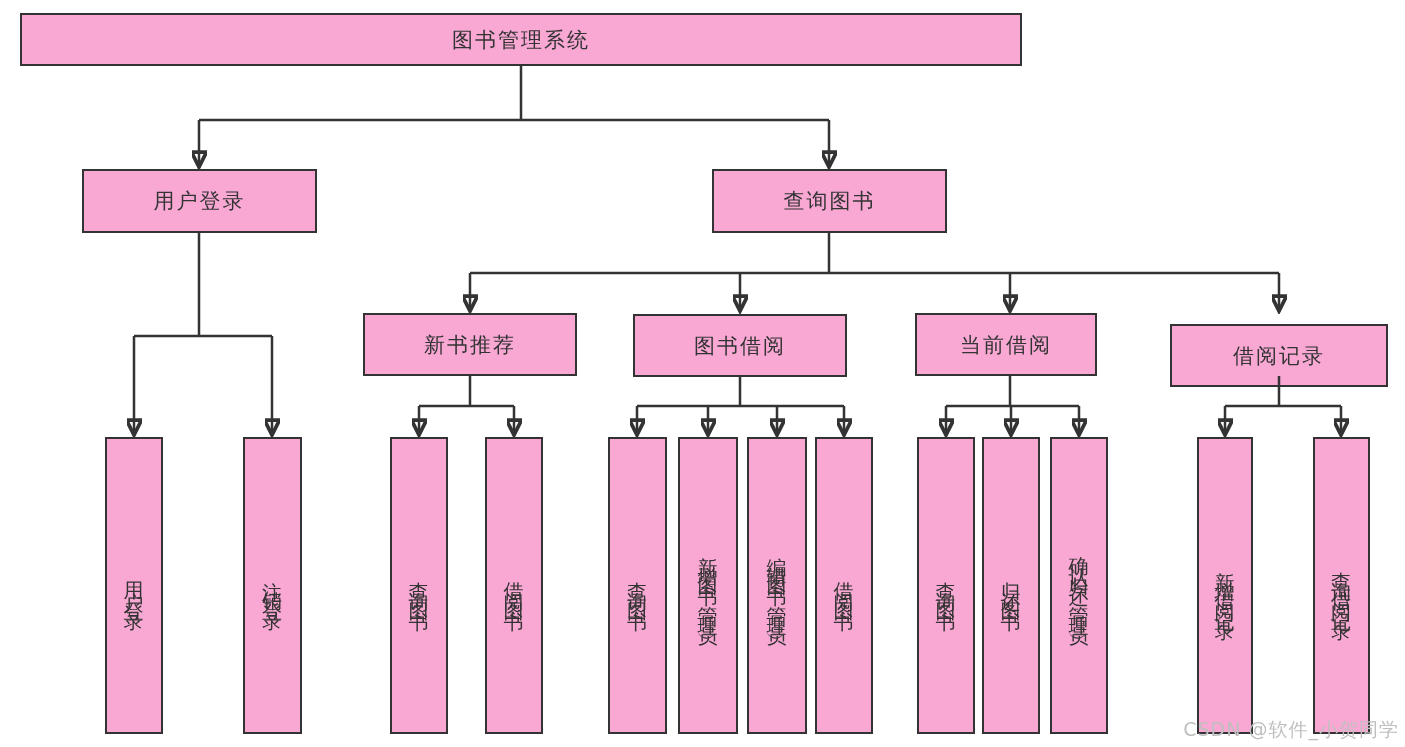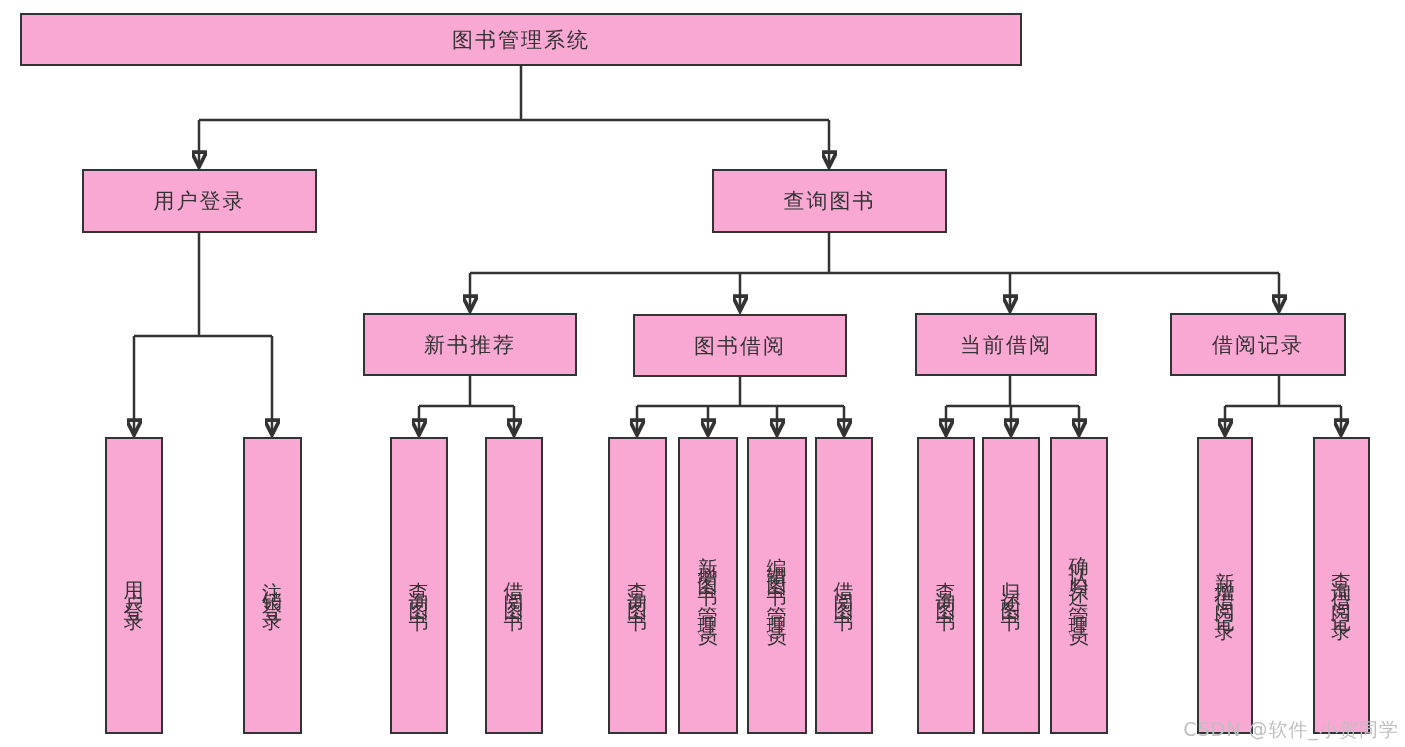--- a/index.html
+++ b/index.html
@@ -48,21 +48,21 @@
   }
   
   .n-root   { left: 20px;   top: 13px;  width: 1002px; height: 53px; }
   
   .n-ulogin { left: 82px;   top: 169px; width: 235px;  height: 64px; }
   .n-bmgmt  { left: 712px;  top: 169px; width: 235px;  height: 64px; }
   
   .n-nbr    { left: 363px;  top: 313px; width: 214px;  height: 63px; }
   .n-bbor   { left: 633px;  top: 314px; width: 214px;  height: 63px; }
   .n-cbor   { left: 903px;  top: 313px; width: 182px;  height: 63px; margin-left: 12px; }
-  .n-brec   { left: 1170px; top: 313px; width: 176px;  height: 63px; }
+  .n-brec   { left: 1170px; top: 324px; width: 218px;  height: 63px; }
   
   .leaf     { top: 437px; height: 297px; }
   .n-l-ul1  { left: 105px;  width: 58px; }
   .n-l-ul2  { left: 243px;  width: 59px; }
   .n-l-nb1  { left: 390px;  width: 58px; }
   .n-l-nb2  { left: 485px;  width: 58px; }
   .n-l-bb1  { left: 608px;  width: 59px; }
   .n-l-bb2  { left: 678px;  width: 60px; }
   .n-l-bb3  { left: 747px;  width: 60px; }
   .n-l-bb4  { left: 815px;  width: 58px; }

